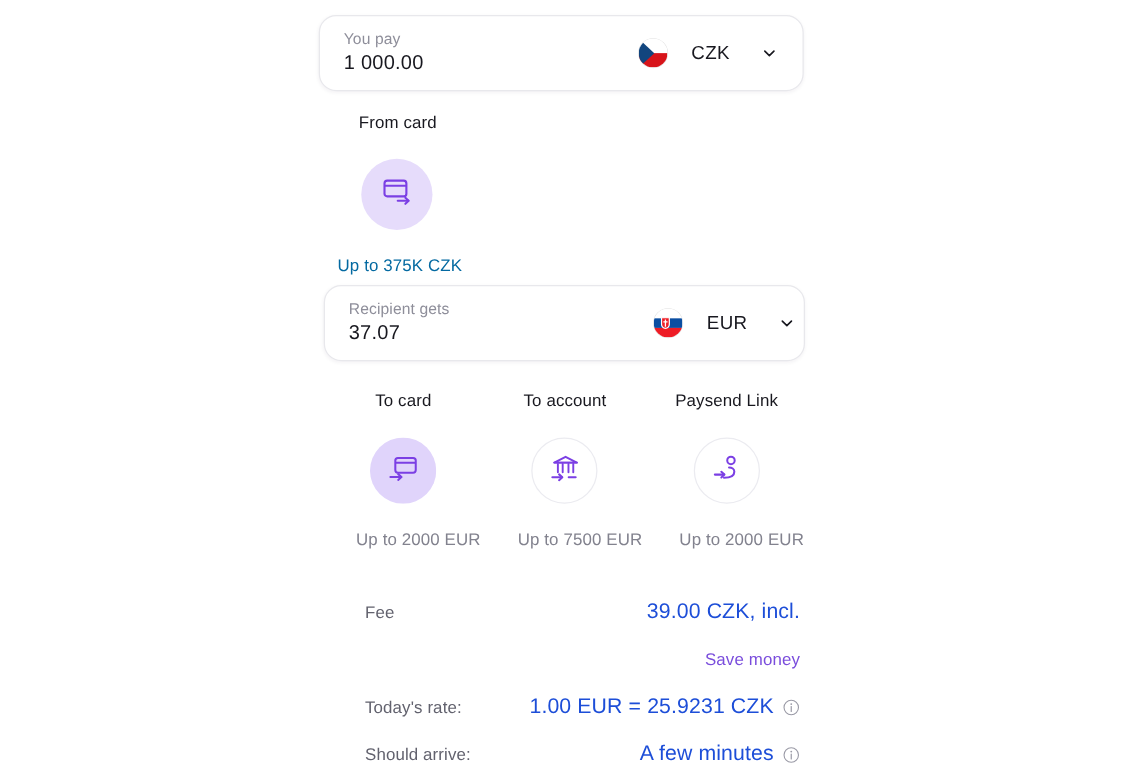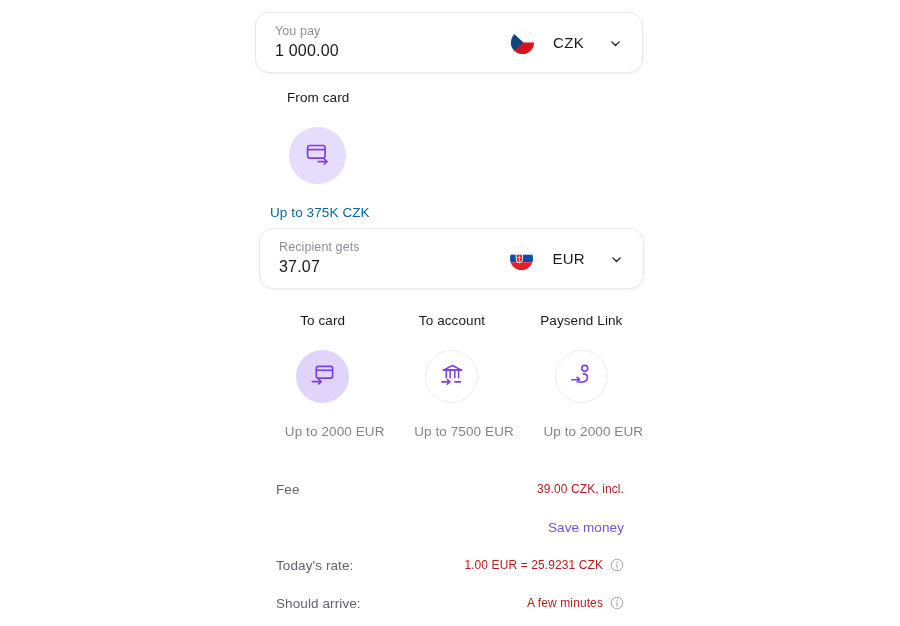--- a/index.html
+++ b/index.html
@@ -39,21 +39,21 @@
     width: 388px;
     height: 61px;
     padding: 0 20px 0 19px;
   }
 
   .amount-card.receive {
     left: 259px;
     top: 228px;
     width: 385px;
     height: 61px;
-    padding: 0 20px 0 19px;
+    padding: 0 7px 0 19px;
   }
 
   .amount-left {
     display: flex;
     flex-direction: column;
     justify-content: flex-start;
     gap: 2px;
   }
 
   .amount-label {
@@ -177,21 +177,21 @@
     font-size: 13.5px;
     color: #82828e;
     letter-spacing: 0.1px;
     white-space: nowrap;
     margin-left: 24px;
   }
 
   
   .details {
     position: absolute;
-    left: 276px;
+    left: 292px;
     top: 478px;
     width: 348px;
   }
 
   .detail-row {
     display: flex;
     align-items: center;
     justify-content: space-between;
     height: 22px;
     margin-bottom: 16px;
@@ -199,22 +199,22 @@
 
   .detail-row:last-child { margin-bottom: 0; }
 
   .detail-key {
     font-size: 13.5px;
     color: #62626e;
     letter-spacing: 0.1px;
   }
 
   .detail-val {
-    font-size: 12px;
-    color: #b91c1c;
+    font-size: 17px;
+    color: #1d4ed8;
     letter-spacing: 0.1px;
     display: flex;
     align-items: center;
     gap: 7px;
   }
 
   .save-link {
     font-size: 13.5px;
     color: #7a4ddc;
     letter-spacing: 0.1px;

